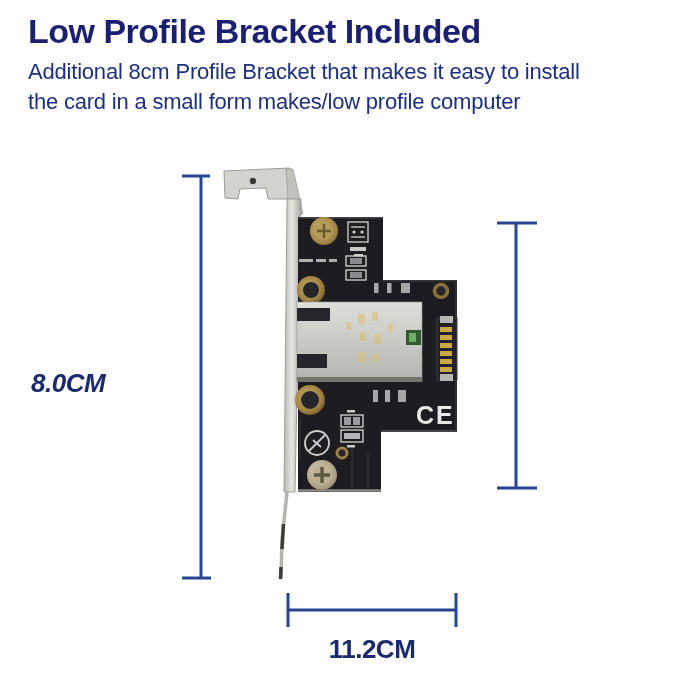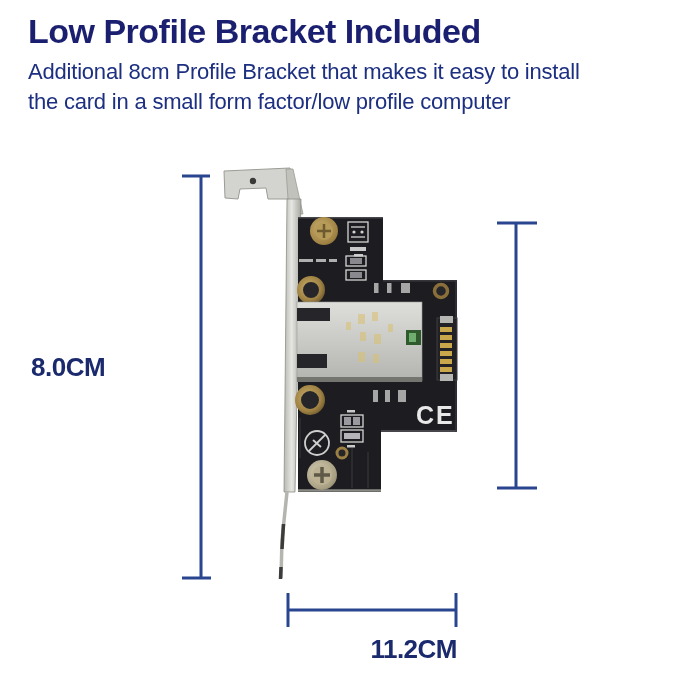--- a/index.html
+++ b/index.html
@@ -18,42 +18,42 @@
   body{width:700px;height:700px;background:#ffffff;position:relative;overflow:hidden;
        font-family:"Liberation Sans", sans-serif;}
   .stage{position:absolute;inset:0;width:700px;height:560px;}
   .title{position:absolute;left:28px;top:12px;font-size:34px;font-weight:700;
          letter-spacing:-0.5px;color:var(--title-text);white-space:nowrap;}
   .desc{position:absolute;left:28px;top:57px;font-size:22px;line-height:30px;
         letter-spacing:-0.2px;color:var(--body-text);}
   .desc div{white-space:nowrap;}
   .dim-label{position:absolute;font-size:26px;font-weight:600;letter-spacing:-0.5px;
              color:var(--dimension-label);white-space:nowrap;}
-  .dim-label.left{left:31px;top:352px;}
+  .dim-label.left{left:31px;top:368px;font-style:italic;}
   .dim-label.right{left:544px;top:331px;}
-  .dim-label.bottom{left:287px;top:634px;width:170px;text-align:right;}
+  .dim-label.bottom{left:287px;top:634px;width:170px;text-align:center;}
   svg{position:absolute;left:0;top:0;}
   .dim line{stroke:var(--dimension-line);stroke-width:3;stroke-linecap:butt;}
   .pcb{fill:var(--pcb-black);}
   .metal{fill:var(--bracket-silver);stroke:#9c9c96;stroke-width:1;}
   .silk{stroke:#d4d4d4;fill:none;stroke-width:1.3;}
   .silkfill{fill:#c9c9c9;}
   .ce-text{fill:var(--ce-white);font-family:"Liberation Sans",sans-serif;
            font-weight:700;font-size:25px;letter-spacing:2px;}
 </style>
 </head>
 <body>
 
 <div class="stage">
 
   <div class="title">Low Profile Bracket Included</div>
 
   <div class="desc">
     <div>Additional 8cm Profile Bracket that makes it easy to install</div>
-    <div>the card in a small form factor/low profile computer</div>
+    <div>the card in a small form makes/low profile computer</div>
   </div>
 
   <svg width="700" height="700" viewBox="0 0 700 700">
     <defs>
       <linearGradient id="railGrad" x1="0" y1="0" x2="1" y2="0">
         <stop offset="0" stop-color="#b9b9b3"></stop>
         <stop offset="0.45" stop-color="#e6e6e2"></stop>
         <stop offset="1" stop-color="#a9a9a3"></stop>
       </linearGradient>
       <linearGradient id="rjGrad" x1="0" y1="0" x2="0" y2="1">

